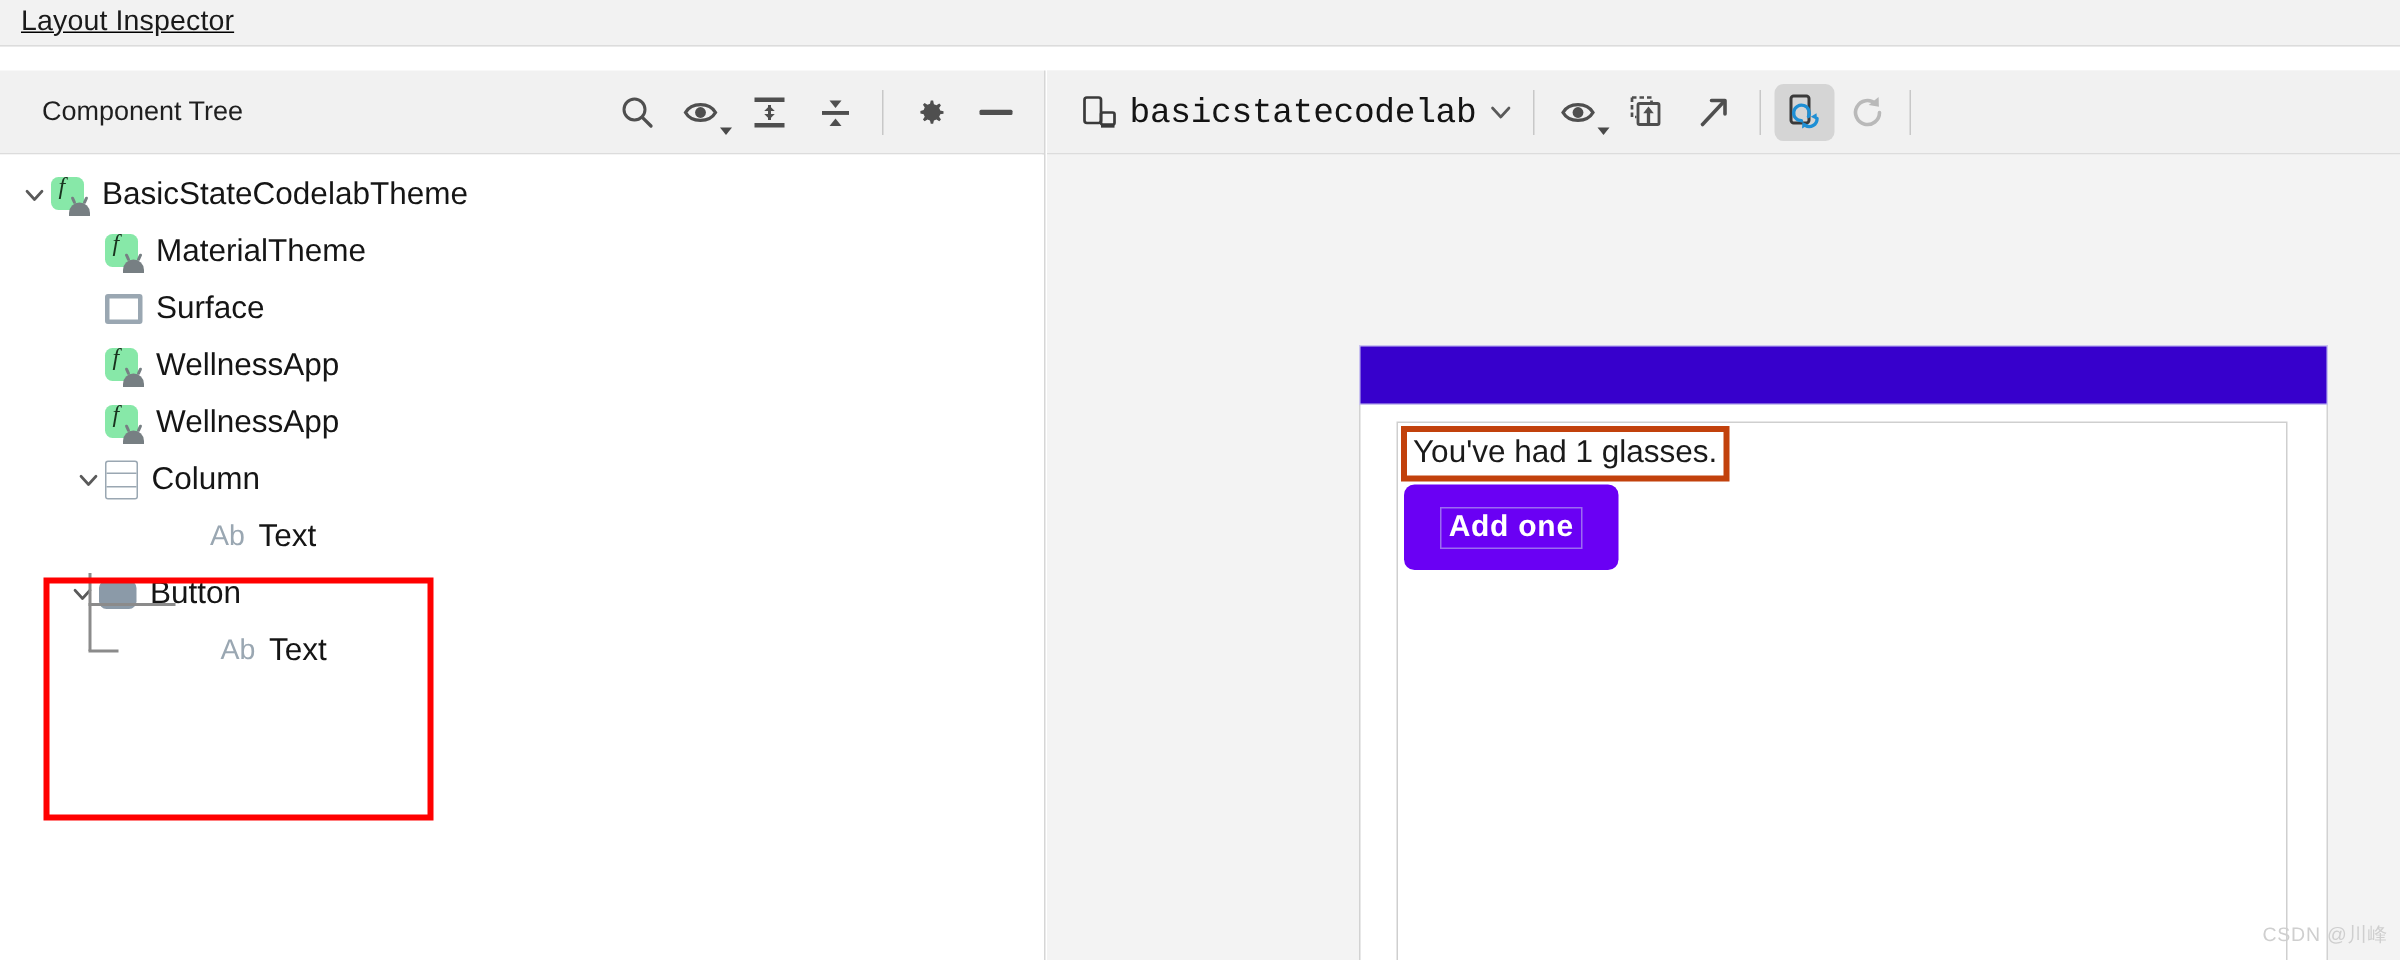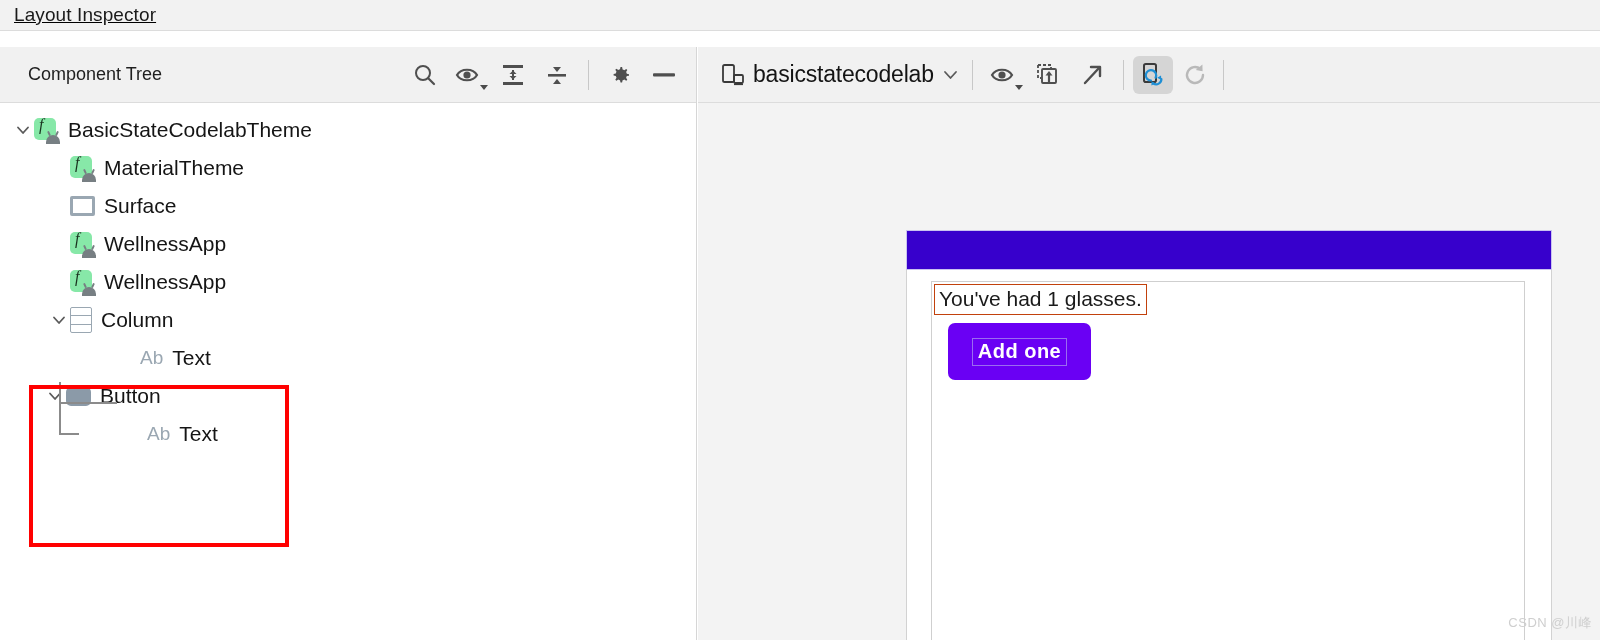--- a/index.html
+++ b/index.html
@@ -148,21 +148,21 @@
     position:absolute; left:698px; top:47px; width:902px; height:593px;
     background:#f3f3f3;
   }
   .right-toolbar {
     position:absolute; left:0; top:0; width:902px; height:56px;
     background:#f1f1f1; border-bottom:1px solid #dcdcdc;
     display:flex; align-items:center;
   }
   .device-chip {
     display:flex; align-items:center; gap:7px;
-    margin-left:22px; flex:0 0 auto;
+    margin-left:22px; flex:0 0 auto;font-family:Liberation Mono, monospace;
   }
   .device-chip .name { font-size:23px; color:#141414; letter-spacing:-.2px; }
 
   .preview-area {
     position:absolute; left:0; top:56px; width:902px; bottom:0;
     background:#f3f3f3;
   }
   .device-frame {
     position:absolute; left:208px; top:127px; width:646px; bottom:-30px;
     background:#ffffff;
@@ -173,28 +173,28 @@
     position:absolute; left:208px; top:127px; width:646px; height:40px;
     background:#3700cc;
     border:1px solid #c9c2f0;
   }
   .col-outline {
     position:absolute; left:233px; top:178px; width:594px; bottom:-30px;
     border:1px solid #cfcfcf;
   }
   .txt-sel {
     position:absolute; left:2px; top:2px;
-    border:1px solid #c2410c;
+    border:4px solid #c2410c;
     padding:2px 4px 3px 4px;
     font-size:21px; color:#1a1a1a;
     background:#ffffff;
     white-space:nowrap;
   }
   .btn-add {
-    position:absolute; left:16px; top:41px;
+    position:absolute; left:4px; top:41px;
     background:#6a00f4;
     border-radius:7px;
     width:143px; height:57px;
     display:flex; align-items:center; justify-content:center;
   }
   .btn-add .inner {
     border:1px solid #9b6cf0;
     padding:1px 5px 2px 5px;
     font-size:20px; font-weight:bold;
     color:#ffffff; letter-spacing:.5px;

